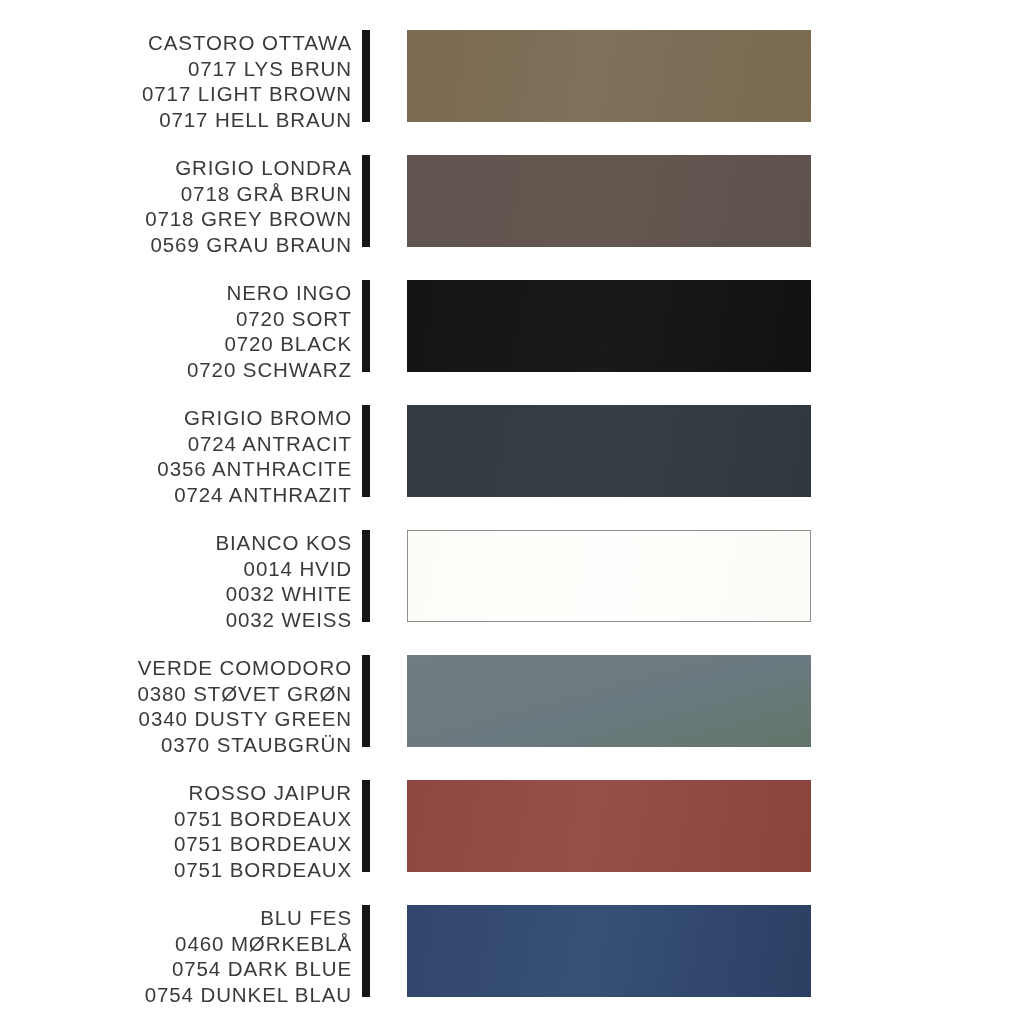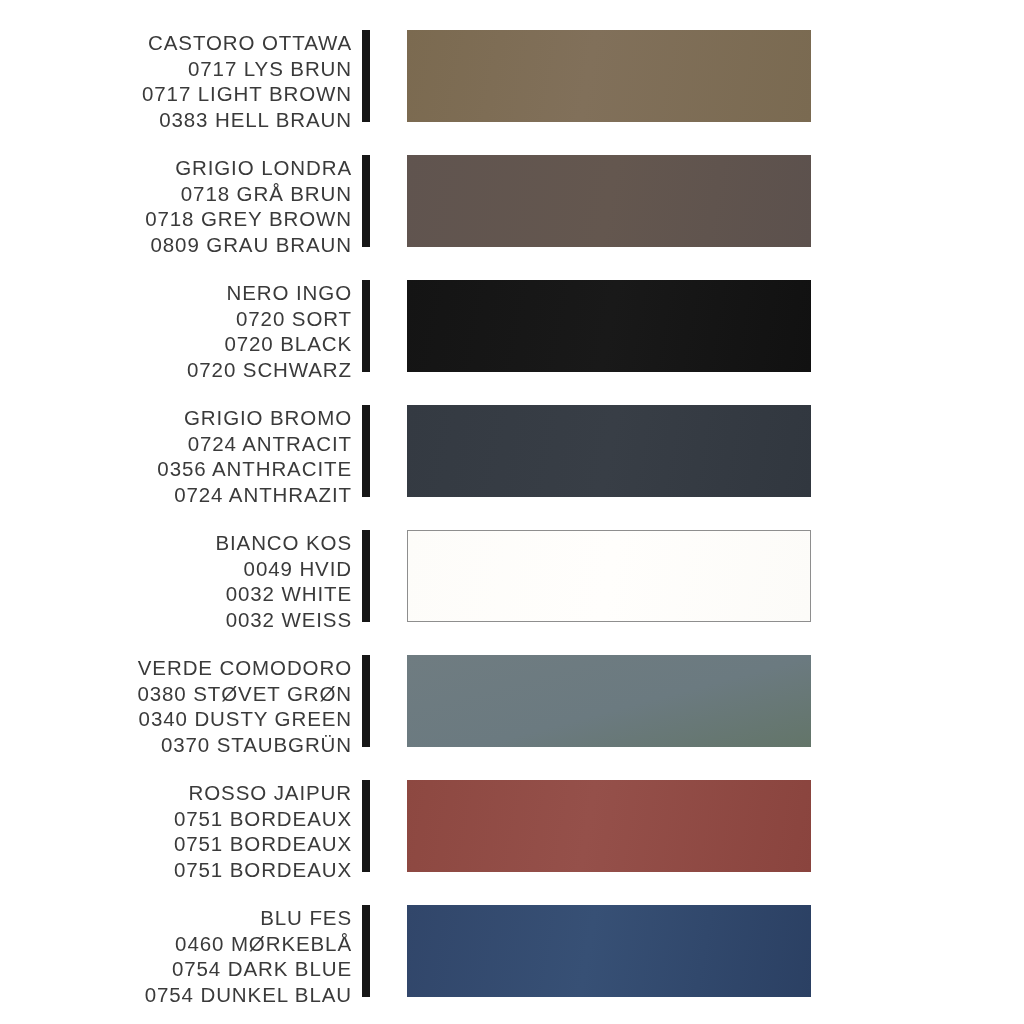--- a/index.html
+++ b/index.html
@@ -73,31 +73,31 @@
 </style>
 </head>
 <body style="background: rgb(255, 255, 255);">
 
 <div id="chart">
     <div class="swatch-row">
       <div class="labels">
         <div class="label-line">CASTORO OTTAWA</div>
         <div class="label-line">0717 LYS BRUN</div>
         <div class="label-line">0717 LIGHT BROWN</div>
-        <div class="label-line">0383 HELL BRAUN</div>
+        <div class="label-line">0717 HELL BRAUN</div>
       </div>
       <div class="bar-marker" style="background: rgb(22, 22, 22);"></div>
       <div class="swatch" style="background: linear-gradient(100deg, rgb(123, 106, 80) 0%, rgb(129, 112, 90) 45%, rgb(122, 106, 81) 100%);"></div>
     </div>
     <div class="swatch-row">
       <div class="labels">
         <div class="label-line">GRIGIO LONDRA</div>
         <div class="label-line">0718 GRÅ BRUN</div>
         <div class="label-line">0718 GREY BROWN</div>
-        <div class="label-line">0809 GRAU BRAUN</div>
+        <div class="label-line">0569 GRAU BRAUN</div>
       </div>
       <div class="bar-marker" style="background: rgb(22, 22, 22);"></div>
       <div class="swatch" style="background: linear-gradient(100deg, rgb(96, 84, 79) 0%, rgb(100, 87, 79) 50%, rgb(92, 81, 77) 100%);"></div>
     </div>
     <div class="swatch-row">
       <div class="labels">
         <div class="label-line">NERO INGO</div>
         <div class="label-line">0720 SORT</div>
         <div class="label-line">0720 BLACK</div>
         <div class="label-line">0720 SCHWARZ</div>
@@ -111,21 +111,21 @@
         <div class="label-line">0724 ANTRACIT</div>
         <div class="label-line">0356 ANTHRACITE</div>
         <div class="label-line">0724 ANTHRAZIT</div>
       </div>
       <div class="bar-marker" style="background: rgb(22, 22, 22);"></div>
       <div class="swatch" style="background: linear-gradient(100deg, rgb(52, 58, 66) 0%, rgb(56, 62, 70) 50%, rgb(49, 55, 63) 100%);"></div>
     </div>
     <div class="swatch-row">
       <div class="labels">
         <div class="label-line">BIANCO KOS</div>
-        <div class="label-line">0049 HVID</div>
+        <div class="label-line">0014 HVID</div>
         <div class="label-line">0032 WHITE</div>
         <div class="label-line">0032 WEISS</div>
       </div>
       <div class="bar-marker" style="background: rgb(22, 22, 22);"></div>
       <div class="swatch bordered" style="background: linear-gradient(100deg, rgb(253, 252, 249) 0%, rgb(255, 254, 252) 50%, rgb(252, 251, 248) 100%); border-color: rgb(142, 142, 142);"></div>
     </div>
     <div class="swatch-row">
       <div class="labels">
         <div class="label-line">VERDE COMODORO</div>
         <div class="label-line">0380 STØVET GRØN</div>

